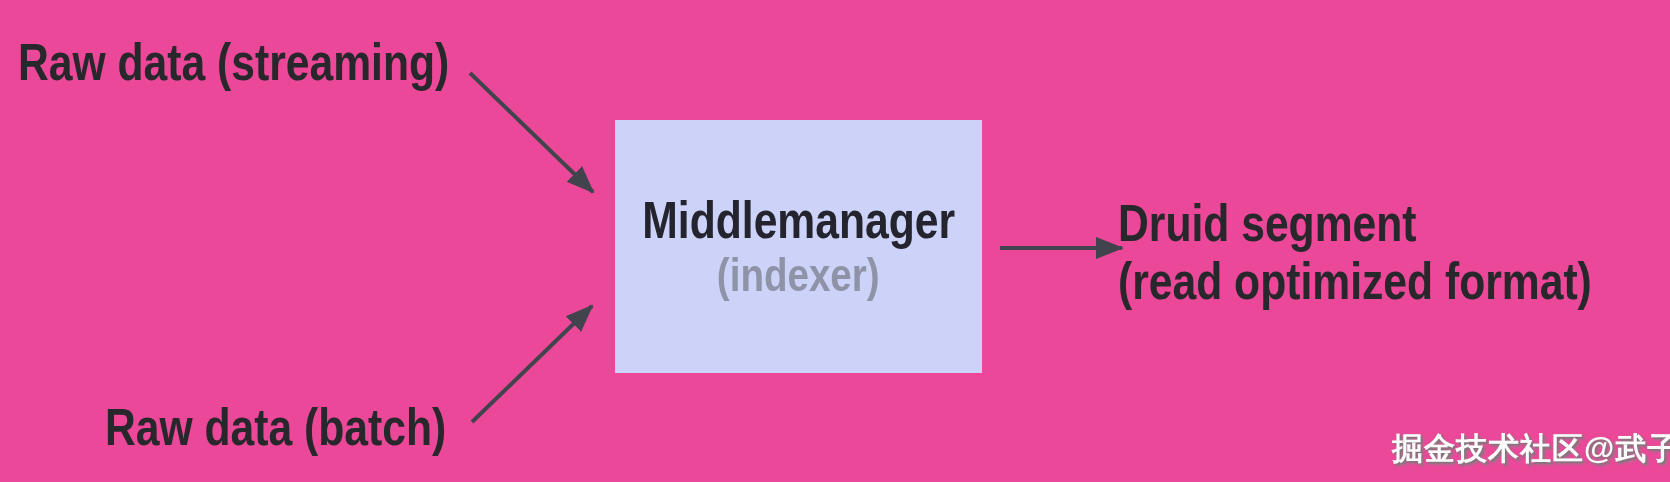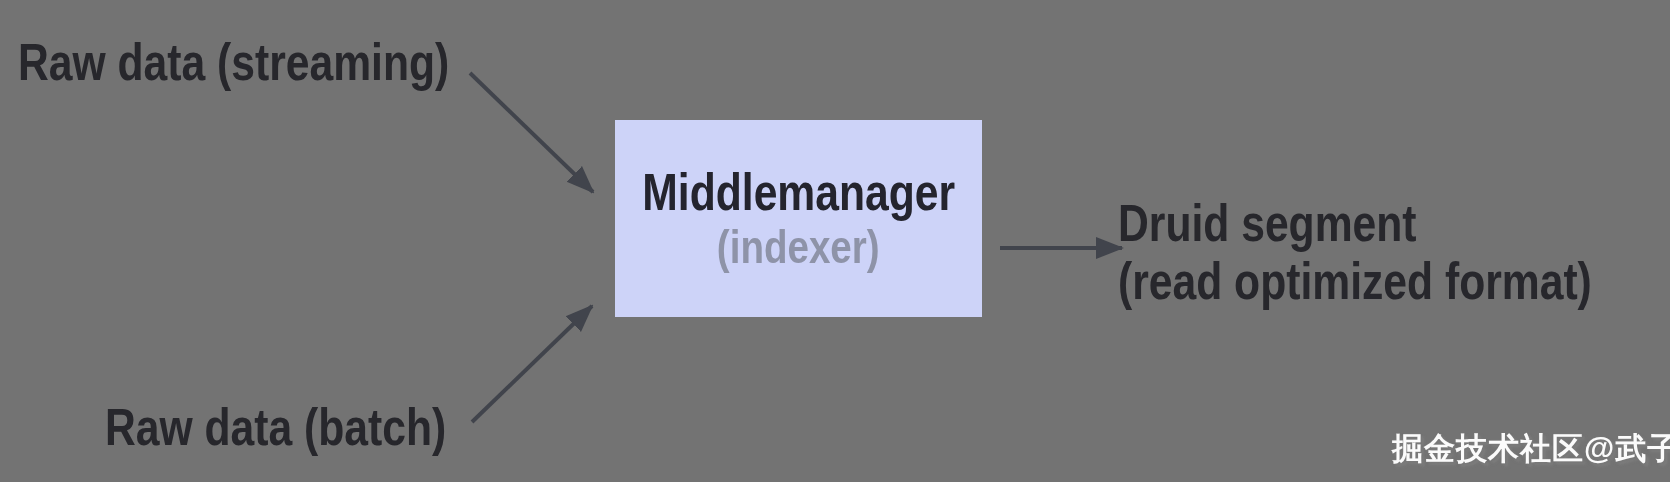--- a/index.html
+++ b/index.html
@@ -5,42 +5,42 @@
   html, body {
     margin: 0;
     padding: 0;
     background: #ffffff;
     font-family: "Liberation Sans", "DejaVu Sans", sans-serif;
   }
   .canvas {
     position: relative;
     width: 1670px;
     height: 482px;
-    background: #737373;
+    background: #ec4899;
     overflow: hidden;
   }
   .label {
     position: absolute;
     font-size: 52px;
     font-weight: 700;
     line-height: 1;
     color: #27272c;
     white-space: nowrap;
     transform: scaleX(0.82);
     transform-origin: left top;
   }
   .label-streaming { left: 18px; top: 36px; }
   .label-batch     { left: 105px; top: 401px; }
 
   .mm-box {
     position: absolute;
     left: 615px;
     top: 120px;
     width: 367px;
-    height: 197px;
+    height: 253px;
     background: #cdd3f8;
     display: flex;
     flex-direction: column;
     align-items: center;
     justify-content: center;
   }
   .mm-title {
     font-size: 52px;
     font-weight: 700;
     line-height: 1.1;

